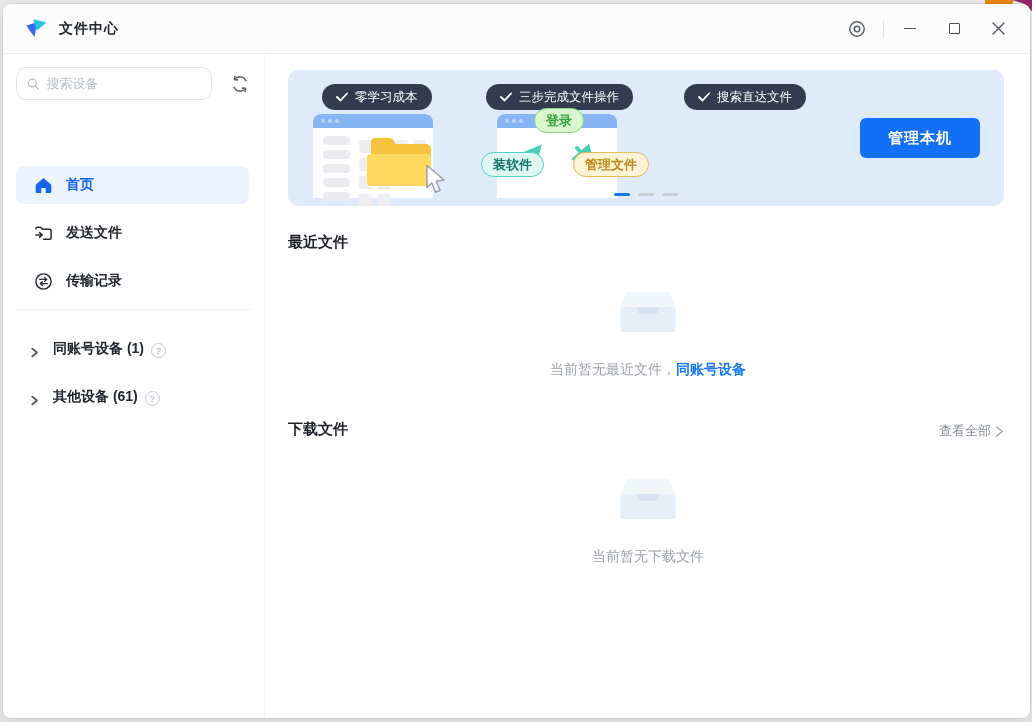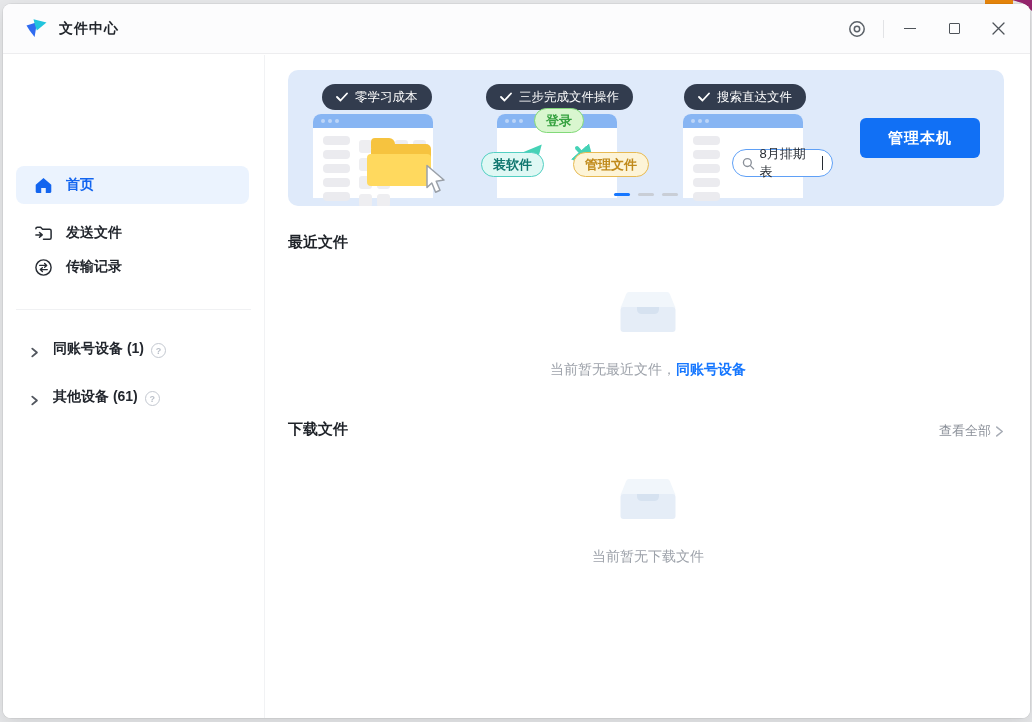--- a/index.html
+++ b/index.html
@@ -35,21 +35,21 @@
                 display:flex; align-items:center; padding:0 10px; }
   .search-box input { border:none; outline:none; width:100%; font-size:13px; color:#333; margin-left:7px;
                       font-family:inherit; background:transparent; }
   .search-box input::placeholder { color:#b9bec6; }
   .refresh-btn { margin-left:auto; display:flex; align-items:center; justify-content:center; width:24px; height:24px; }
 
   .nav-item { position:absolute; left:13px; width:233px; height:38px; border-radius:8px;
               display:flex; align-items:center; padding-left:17px; font-size:14px; font-weight:600; color:#23272e; }
   .nav-item .nav-icon { width:20px; height:20px; margin-right:13px; display:flex; align-items:center; justify-content:center; }
   .nav-item.active { background:#ebf3fe; color:#1365ef; }
-  .nav-home { top:111px; } .nav-send { top:159px; } .nav-history { top:193px; }
+  .nav-home { top:111px; } .nav-send { top:159px; } .nav-history { top:207px; }
 
   .side-divider { position:absolute; left:13px; right:13px; top:254px; height:1px; background:#f0f1f3; }
 
   .group-row { position:absolute; left:13px; width:233px; height:34px; display:flex; align-items:flex-end;
                padding-left:13px; font-size:14px; font-weight:700; color:#23272e; }
   .group-1 { top:269px; } .group-2 { top:317px; }
   .group-chevron { width:12px; height:12px; margin-right:12px; display:flex; align-items:center; }
   .help-circle { width:15px; height:15px; border:1.2px solid #c3c8d0; border-radius:50%; color:#b9bfc8;
                  font-size:9px; font-weight:700; display:inline-flex; align-items:center; justify-content:center;
                  margin-left:7px; }
@@ -140,20 +140,37 @@
       </div>
       <div class="tb-btn">
         <svg width="13" height="13" viewBox="0 0 13 13">
           <path d="M1 1 L12 12 M12 1 L1 12" stroke="#4e5359" stroke-width="1.3" stroke-linecap="round"></path>
         </svg>
       </div>
     </div>
   </div>
 
   <div class="sidebar">
+    <div class="search-row">
+      <div class="search-box">
+        <svg width="14" height="14" viewBox="0 0 14 14">
+          <circle cx="6" cy="6" r="4.4" fill="none" stroke="#b9bec6" stroke-width="1.4"></circle>
+          <path d="M9.4 9.4 L13 13" stroke="#b9bec6" stroke-width="1.4" stroke-linecap="round"></path>
+        </svg>
+        <input type="text" placeholder="搜索设备" style="">
+      </div>
+      <div class="refresh-btn">
+        <svg width="20" height="20" viewBox="0 0 20 20">
+          <path d="M16.2 7.3 A6.8 6.8 0 0 0 4.6 5.3" fill="none" stroke="#646a73" stroke-width="1.6"></path>
+          <path d="M4.9 1.8 L4.4 5.6 L8.2 5.9" fill="none" stroke="#646a73" stroke-width="1.6" stroke-linejoin="round"></path>
+          <path d="M3.8 12.7 A6.8 6.8 0 0 0 15.4 14.7" fill="none" stroke="#646a73" stroke-width="1.6"></path>
+          <path d="M15.1 18.2 L15.6 14.4 L11.8 14.1" fill="none" stroke="#646a73" stroke-width="1.6" stroke-linejoin="round"></path>
+        </svg>
+      </div>
+    </div>
 
     <div class="nav-item nav-send">
       <span class="nav-icon">
         <svg width="19" height="19" viewBox="0 0 20 20">
           <path d="M2 5 a1.5 1.5 0 0 1 1.5 -1.5 H7 l2 2 H16.5 A1.5 1.5 0 0 1 18 7 v7.5 a1.5 1.5 0 0 1 -1.5 1.5 H10" fill="none" stroke="#272c33" stroke-width="1.6" stroke-linecap="round" stroke-linejoin="round"></path>
           <path d="M2 11.5 h6 M5.8 9 l2.8 2.5 -2.8 2.5" fill="none" stroke="#272c33" stroke-width="1.6" stroke-linecap="round" stroke-linejoin="round"></path>
         </svg>
       </span>
       <span>发送文件</span>
     </div>
@@ -266,40 +283,20 @@
             </marker>
           </defs>
           <path d="M26 52 L40 36" stroke="#45d2b6" stroke-width="4" stroke-linecap="round" marker-end="url(#ah)"></path>
           <path d="M80 34 L94 50" stroke="#45d2b6" stroke-width="4" stroke-linecap="round" marker-end="url(#ah)"></path>
         </svg>
         <div class="flow-pill pill-login">登录</div>
         <div class="flow-pill pill-install">装软件</div>
         <div class="flow-pill pill-manage">管理文件</div>
       </div>
 
-      <div class="mock-win mw-3">
-        <div class="mock-titlebar">
-          <span class="mock-dot"></span>
-            <span class="mock-dot"></span>
-            <span class="mock-dot"></span>
-        </div>
-        <div class="mock-bar" style="top:22px"></div>
-          <div class="mock-bar" style="top:36px"></div>
-        <div class="mock-bar" style="top:50px"></div>
-          <div class="mock-bar" style="top:64px"></div>
-        <div class="mock-bar" style="top:78px"></div>
-        <div class="mock-search">
-          <svg width="13" height="13" viewBox="0 0 14 14">
-            <circle cx="6" cy="6" r="4.4" fill="none" stroke="#8a9099" stroke-width="1.5"></circle>
-            <path d="M9.4 9.4 L13 13" stroke="#8a9099" stroke-width="1.5" stroke-linecap="round"></path>
-          </svg>
-          <span class="mock-search-text">8月排期表</span>
-          <span class="mock-caret"></span>
-        </div>
-      </div>
 
       <button class="manage-btn">管理本机</button>
 
       <div class="carousel">
         <span class="car-dash active"></span>
         <span class="car-dash"></span>
         <span class="car-dash"></span>
       </div>
     </div>
 

